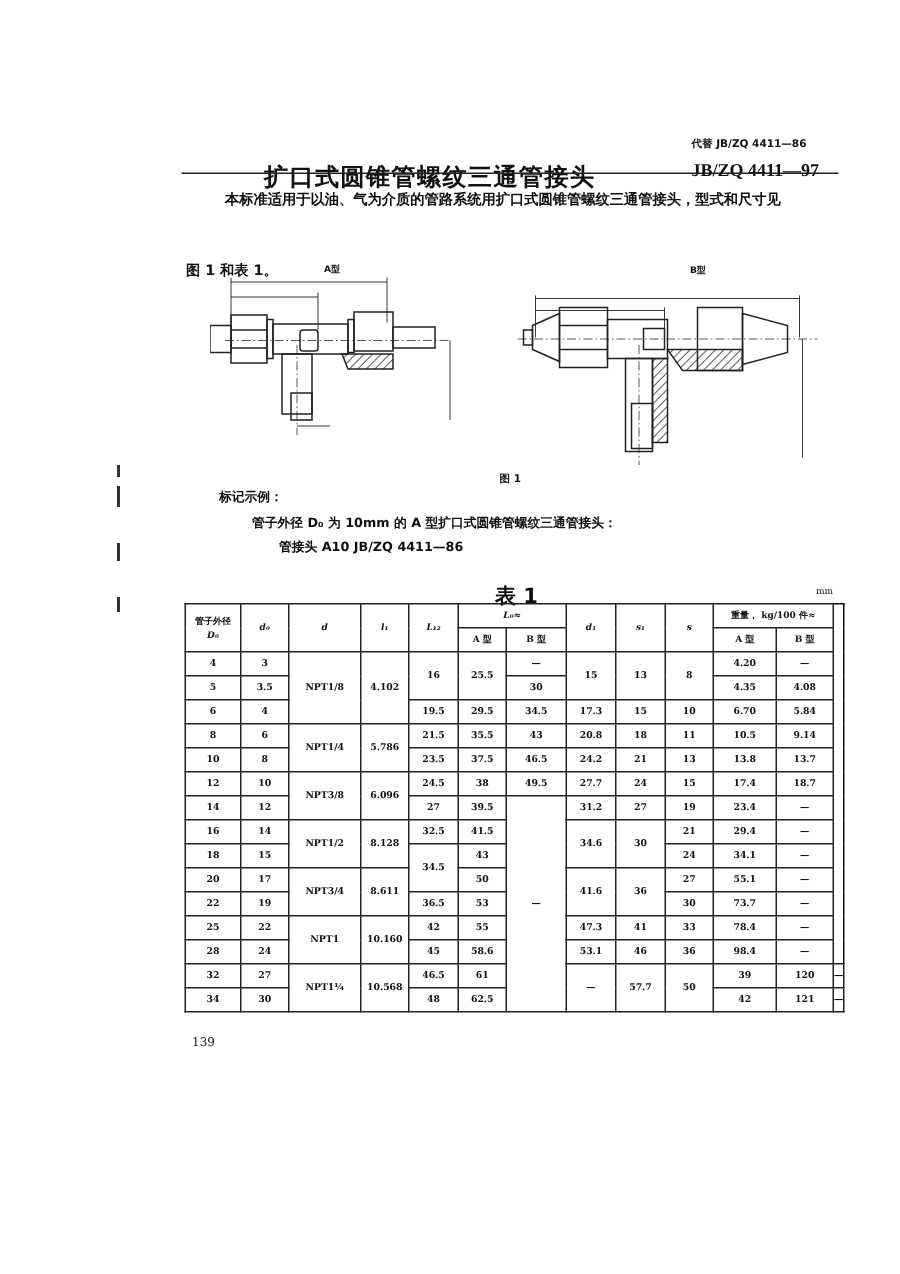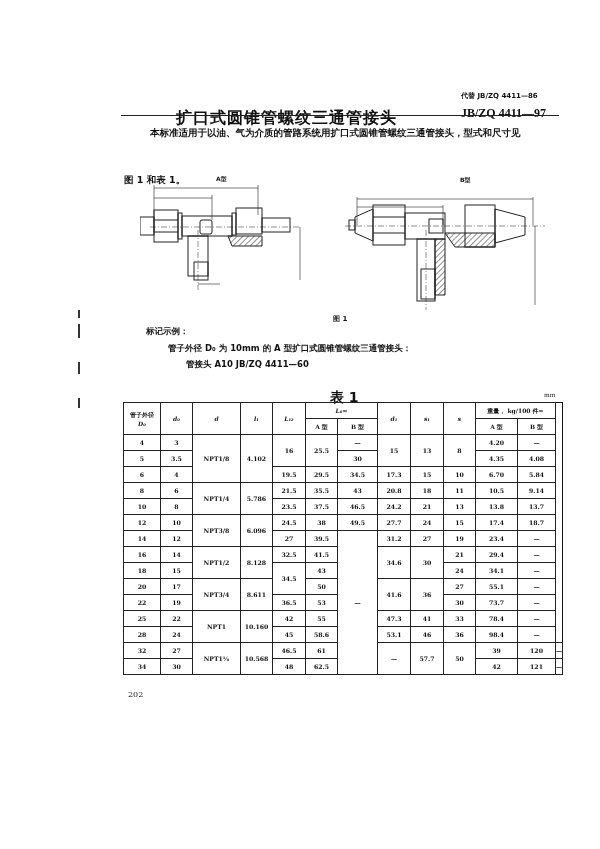--- a/index.html
+++ b/index.html
@@ -115,21 +115,21 @@
     <pattern id="hatch2" width="4" height="4" patternUnits="userSpaceOnUse" patternTransform="rotate(45)">
       <line x1="0" y1="0" x2="0" y2="4" stroke="#222" stroke-width="1"></line>
     </pattern>
   </defs>
 </svg>
 
 <div class="abs fig-caption">图 1</div>
 
 <div class="abs ex-head">标记示例：</div>
 <div class="abs ex-line1">管子外径 D₀ 为 10mm 的 A 型扩口式圆锥管螺纹三通管接头：</div>
-<div class="abs ex-line2">管接头  A10  JB/ZQ 4411—60</div>
+<div class="abs ex-line2">管接头  A10  JB/ZQ 4411—86</div>
 
 <div class="abs tbl-caption">表 1</div>
 <div class="abs tbl-unit">mm</div>
 
 <table class="spec">
   <thead>
     <tr>
       <th class="c0" rowspan="2">
         <div>管子外径</div>
         <div class="italic">D₀</div>
@@ -338,13 +338,13 @@
       <td>30</td>
       <td>48</td>
       <td>62.5</td>
       <td>42</td>
       <td>121</td>
       <td>—</td>
     </tr>
   </tbody>
 </table>
 
-<div class="abs page-no">202</div>
+<div class="abs page-no">139</div>
 
 </body></html>

